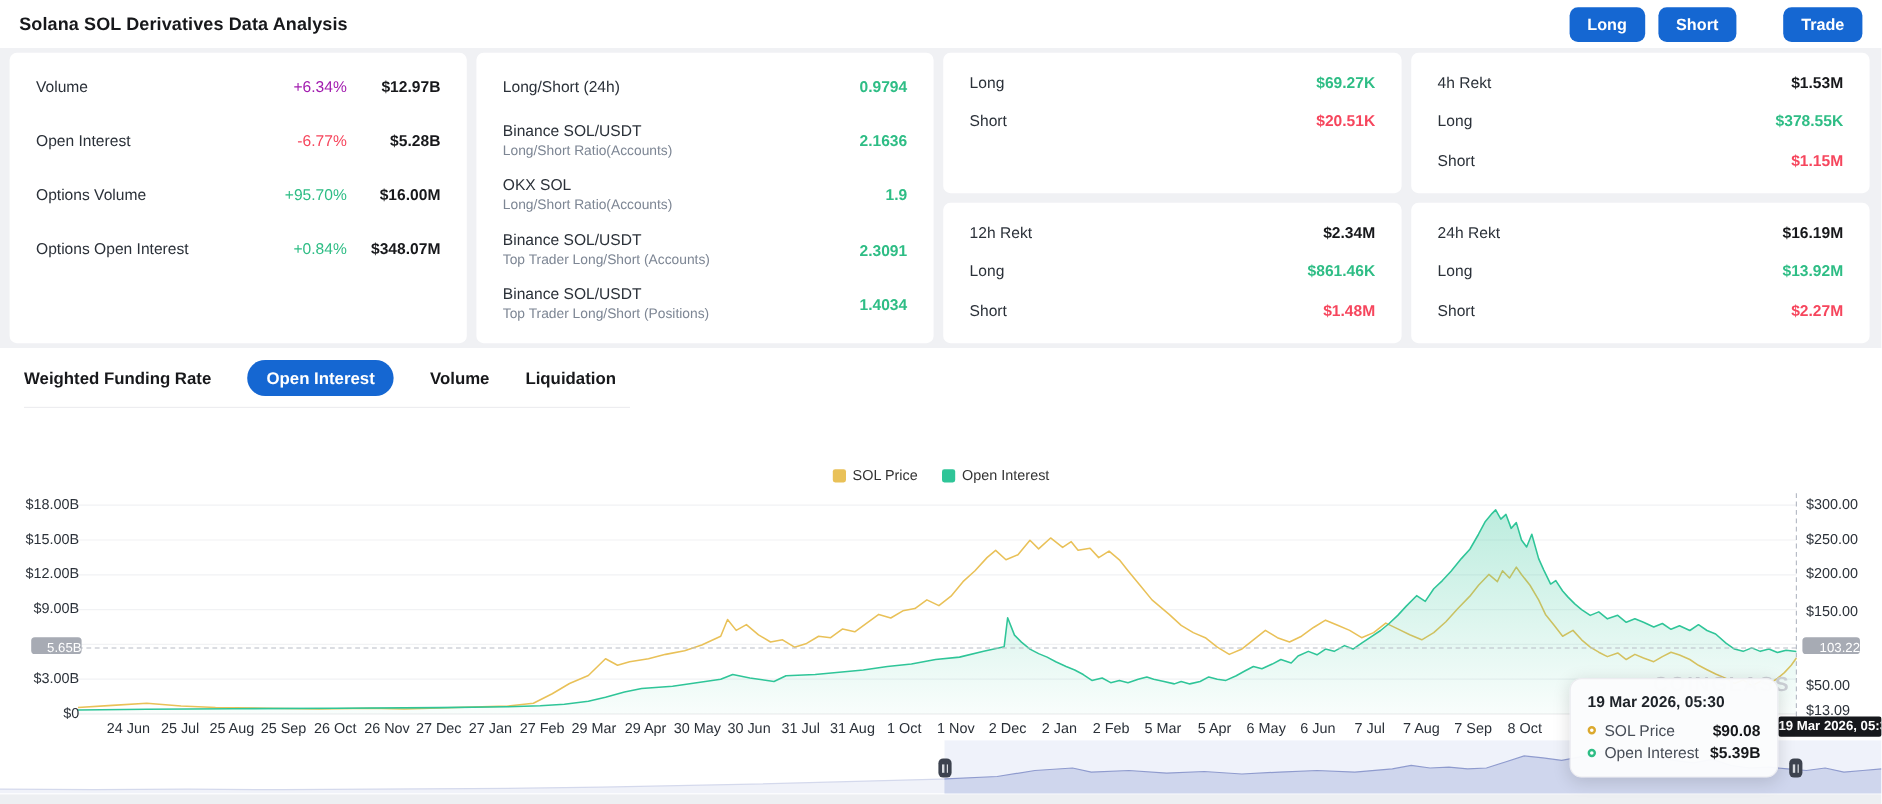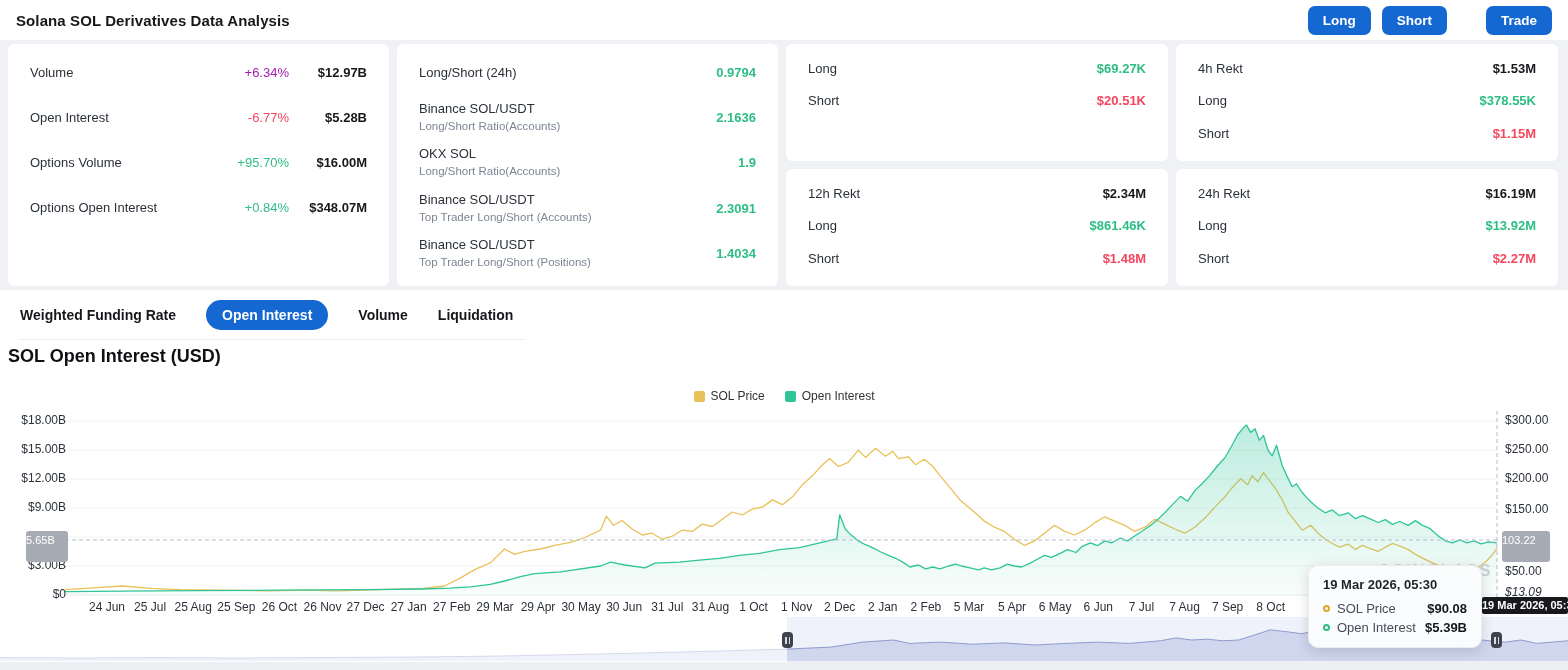--- a/index.html
+++ b/index.html
@@ -48,22 +48,22 @@
   .legend { position:absolute; left:0; top:4px; width:1568px; display:flex; justify-content:center;
     gap:20px; z-index:2; }
   .legend .li { display:flex; align-items:center; gap:6px; cursor:pointer; }
   .legend .sw { width:11px; height:11px; border-radius:2px; display:inline-block; }
   .legend .lt { font-size:12px; color:#333; }
   .ytick { position:absolute; font-size:12px; color:#2b3139; z-index:2; }
   .ytick.l { left:8px; width:58px; text-align:right; }
   .ytick.r { left:1505px; width:60px; text-align:left; }
   .xtick { position:absolute; top:215px; font-size:12px; color:#2b3139; transform:translateX(-50%);
     white-space:nowrap; z-index:2; }
-  .axbadge { position:absolute; height:31px; line-height:18px; border-radius:3px; background:#a7abb4;
-    color:#fff; font-size:11px; text-align:left; z-index:3; }
+  .axbadge { position:absolute; height:14px; line-height:18px; border-radius:3px; background:#a7abb4;
+    color:#fff; font-size:11px; text-align:right; z-index:3; }
   .datebadge { position:absolute; left:1482px; top:212px; width:86px; height:17px; line-height:17px;
     background:#17191d; color:#fff; font-size:11px; font-weight:700; text-align:right;
     padding-right:4px; overflow:hidden; white-space:nowrap; border-radius:2px; z-index:4; }
   .watermark { position:absolute; right:76px; top:176px; font-size:17px; font-weight:700;
     color:#ccd0d6; letter-spacing:1.5px; z-index:2; }
   .tooltip { position:absolute; left:1308px; top:180px; width:174px; background:rgba(251,252,253,.97);
     border:1px solid #ececf0; border-radius:10px; box-shadow:0 3px 14px rgba(0,0,0,.14);
     padding:11px 14px 12px 14px; z-index:6; }
   .tooltip .tdate { font-size:13px; font-weight:600; color:#1e2329; margin-bottom:9px; }
   .trow { display:flex; align-items:center; gap:7px; margin-top:4px; }
@@ -209,21 +209,20 @@
     </div>
   </div>
 
   <div class="tabs">
     <span class="tab">Weighted Funding Rate</span>
     <span class="tab pill" style="background: rgb(21, 103, 210);">Open Interest</span>
     <span class="tab">Volume</span>
     <span class="tab">Liquidation</span>
   </div>
 
-  <div class="sec-title">SOL Open Interest (USD)</div>
 
   <div class="chart">
     <svg id="chart-svg" width="1568" height="285" viewBox="0 0 1568 285">
       <defs>
         <linearGradient id="oiGrad" x1="0" y1="0" x2="0" y2="1">
           <stop offset="0" stop-color="#2FC598" stop-opacity="0.32"></stop>
           <stop offset="1" stop-color="#2FC598" stop-opacity="0.03"></stop>
         </linearGradient>
       </defs>
       <g id="g-grid">
@@ -271,21 +270,21 @@
         <div class="ytick l" style="top: 115px;">$9.00B</div>
         <div class="ytick l" style="top: 173px;">$3.00B</div>
         <div class="ytick l" style="top: 202px;">$0</div>
       </div>
     <div id="right-axis">
         <div class="ytick r" style="top: 28px;">$300.00</div>
         <div class="ytick r" style="top: 57px;">$250.00</div>
         <div class="ytick r" style="top: 86px;">$200.00</div>
         <div class="ytick r" style="top: 117px;">$150.00</div>
         <div class="ytick r" style="top: 179px;">$50.00</div>
-        <div class="ytick r" style="top: 200px; font-style: italic;">$13.09</div>
+        <div class="ytick r" style="top: 200px;">$13.09</div>
       </div>
     <div id="x-axis">
         <div class="xtick" style="left: 107px;">24 Jun</div>
         <div class="xtick" style="left: 150.1px;">25 Jul</div>
         <div class="xtick" style="left: 193.2px;">25 Aug</div>
         <div class="xtick" style="left: 236.3px;">25 Sep</div>
         <div class="xtick" style="left: 279.4px;">26 Oct</div>
         <div class="xtick" style="left: 322.5px;">26 Nov</div>
         <div class="xtick" style="left: 365.6px;">27 Dec</div>
         <div class="xtick" style="left: 408.7px;">27 Jan</div>

